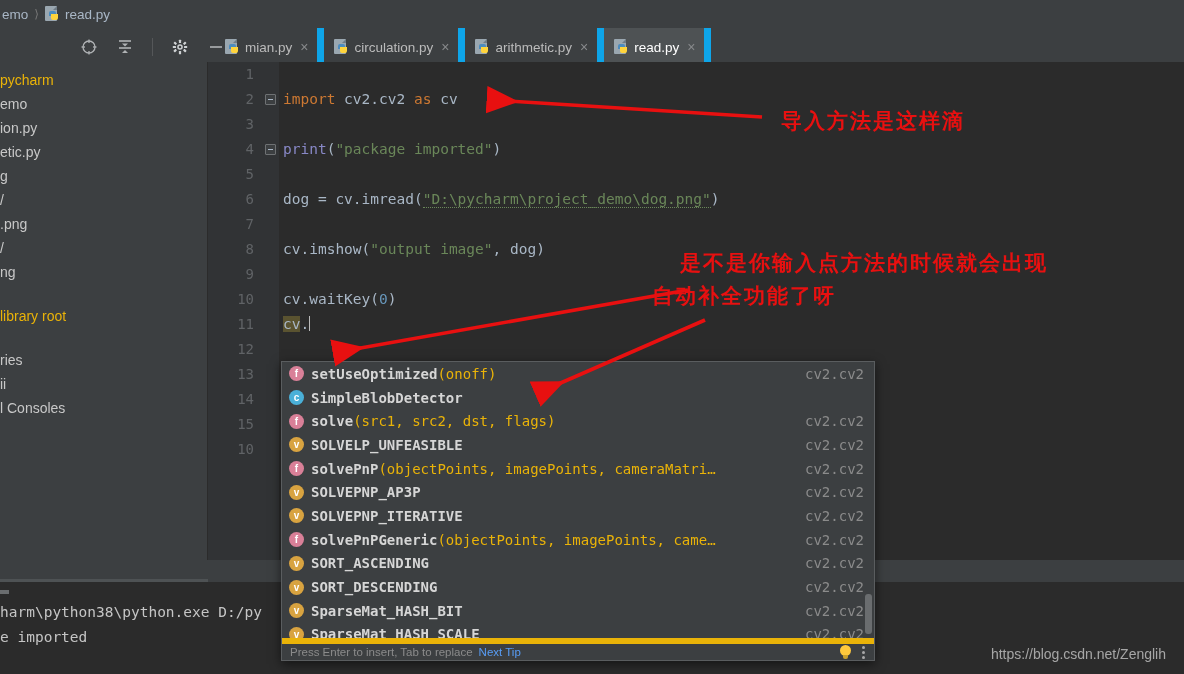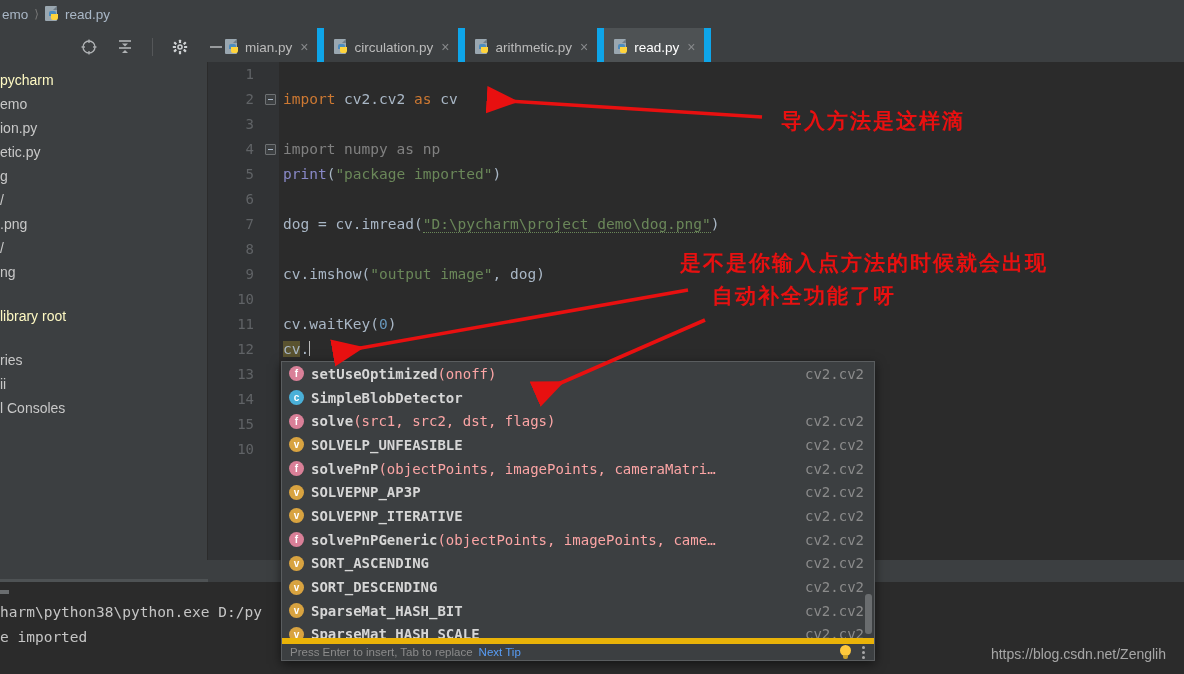--- a/index.html
+++ b/index.html
@@ -64,21 +64,21 @@
   
   .sidebar {
     position: absolute; left: 0; top: 62px; width: 208px; height: 498px;
     background: #3c3f41; overflow: hidden; padding-top: 6px;
   }
   .sb-item {
     height: 24px; display: flex; align-items: center;
     font-size: 14px; color: #c8c8c8; padding-left: 0; white-space: nowrap;
     cursor: pointer;
   }
-  .sb-item.muted { color: #fef9c3; }
+  .sb-item.muted { color: #eab308; }
   .sb-gap { height: 20px; }
   .sb-right-edge { position: absolute; left: 207px; top: 62px; width: 1px; height: 498px; background: #2b2b2b; }
 
   
   .editor {
     position: absolute; left: 208px; top: 62px; width: 976px; height: 498px;
     background: #2b2b2b; overflow: hidden;
   }
   .gutter {
     position: absolute; left: 0; top: 0; width: 55px; height: 498px;
@@ -126,21 +126,21 @@
   .ac-badge {
     width: 15px; height: 15px; border-radius: 50%; margin-right: 7px;
     font-family: "Liberation Sans", sans-serif; font-size: 10px; font-weight: bold;
     color: #ffffff; display: flex; align-items: center; justify-content: center;
     flex: 0 0 auto;
   }
   .bdg-f { background: #d98098; }
   .bdg-c { background: #4ab0d8; }
   .bdg-v { background: #d8a340; }
   .ac-name { color: #d6d6d6; font-weight: bold; }
-  .ac-args { color: #fca5a5; font-weight: normal; }
+  .ac-args { color: #eab308; font-weight: normal; }
   .ac-mod { margin-left: auto; color: #8b8b8b; padding-left: 14px; white-space: nowrap; }
   .ac-foot {
     position: absolute; left: 0; bottom: 0; width: 100%; height: 22px;
     background: #3c3f41; border-top: 6px solid #eab308;
     display: flex; align-items: center; padding: 0 8px;
     font-size: 11.5px; color: #8b8b8b;
   }
   .ac-foot .tip { color: #589df6; margin-left: 6px; cursor: pointer; }
   .ac-foot .spacer { flex: 1; }
   .bulb { width: 13px; height: 15px; position: relative; margin-right: 10px; }
@@ -328,21 +328,20 @@
       </div>
     <div class="foldcol">
       <div class="fold" style="top:32px"></div>
       <div class="fold" style="top:82px"></div>
     </div>
 
     <div class="codearea">
       <div class="cline"></div>
       <div class="cline"><span class="kw">import</span><span class="plain"> cv2.cv2 </span><span class="kw">as</span><span class="plain"> cv</span></div>
       <div class="cline"></div>
-      <div class="cline"><span class="comment">import</span><span class="comment"> numpy as np</span></div>
       <div class="cline"><span class="builtin">print</span><span class="plain">(</span><span class="str">"package imported"</span><span class="plain">)</span></div>
       <div class="cline"></div>
       <div class="cline"><span class="plain">dog = cv.imread(</span><span class="path-str">"D:\pycharm\project_demo\dog.png"</span><span class="plain">)</span></div>
       <div class="cline"></div>
       <div class="cline"><span class="plain">cv.imshow(</span><span class="str">"output image"</span><span class="plain">, dog)</span></div>
       <div class="cline"></div>
       <div class="cline"><span class="plain">cv.waitKey(</span><span class="num">0</span><span class="plain">)</span></div>
       <div class="cline"><span class="hl-cv">cv</span><span class="plain">.</span><span class="caret"></span></div>
       <div class="cline"></div>
       <div class="cline"></div>
@@ -459,16 +458,16 @@
         <polygon points="0,4.5 9,0.7 9,8.3" fill="#e81010"></polygon>
       </marker>
     </defs>
     <line x1="762" y1="117" x2="492" y2="100" stroke="#e81010" stroke-width="3.6" marker-end="url(#ah)"></line>
     <line x1="688" y1="290" x2="338" y2="352" stroke="#e81010" stroke-width="3.6" marker-end="url(#ah)"></line>
     <line x1="705" y1="320" x2="540" y2="392" stroke="#e81010" stroke-width="3.6" marker-end="url(#ah)"></line>
   </svg>
 
   <div class="anno" style="left:781px; top:107px;">导入方法是这样滴</div>
   <div class="anno" style="left:680px; top:249px;">是不是你输入点方法的时候就会出现</div>
-  <div class="anno" style="left:712px; top:282px;">自动补全功能了呀</div>
+  <div class="anno" style="left:652px; top:282px;">自动补全功能了呀</div>
 
   <div class="watermark">https://blog.csdn.net/Zenglih</div>
 </div>
 
 </body></html>

